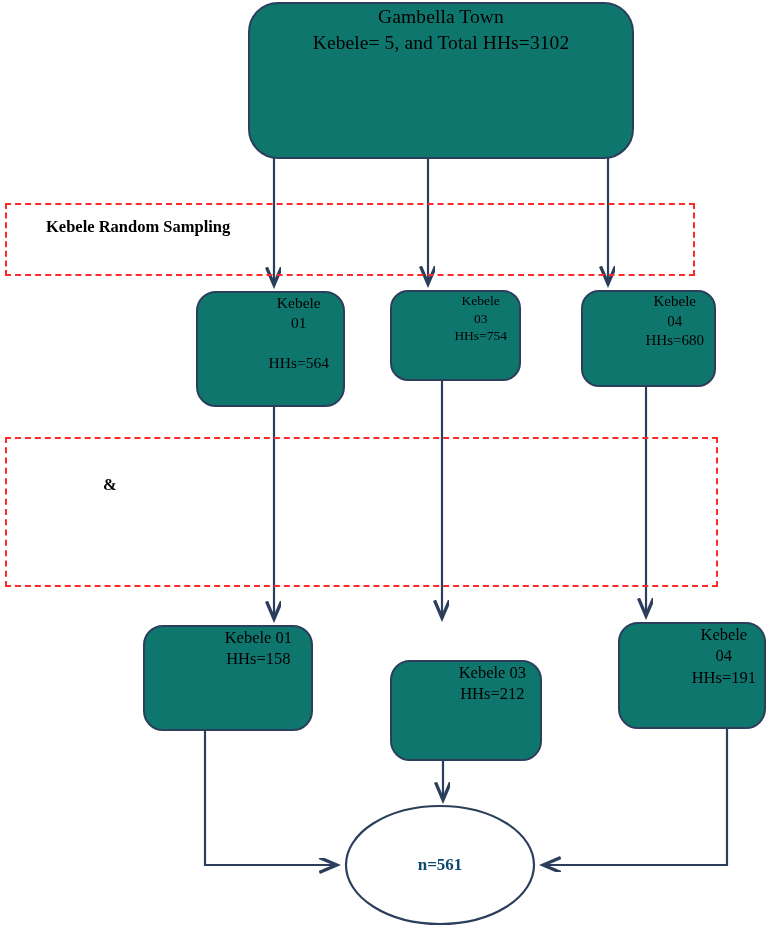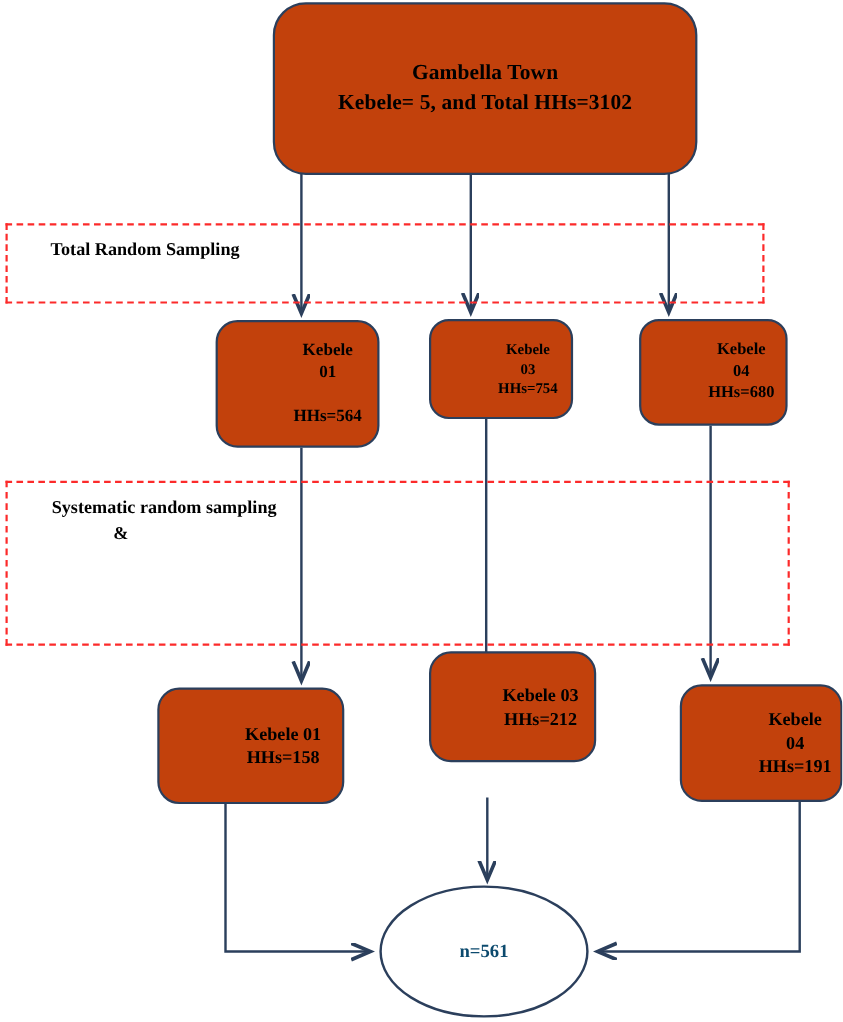--- a/index.html
+++ b/index.html
@@ -19,26 +19,25 @@
     position: absolute;
     left: 0;
     top: 0;
     width: 766px;
     height: 929px;
   }
   .node-box {
     position: absolute;
     box-sizing: border-box;
     border: 2.2px solid #2b3f5c;
-    background: #c2410c;
+    background: #0f766e;
     display: flex;
-    align-items: center;
     justify-content: center;
     color: #000000;
-    font-weight: bold;
+    font-weight: normal;
     line-height: 1.30;
     text-align: center;
   }
   .node-text {
     white-space: pre-line;
     display: block;
   }
   #node-town {
     left: 248px;
     top: 2px;
@@ -85,21 +84,21 @@
     top: 625px;
     width: 170px;
     height: 106px;
     border-radius: 20px;
     font-size: 16.5px;
     justify-content: flex-end;
     padding-right: 19px;
   }
   #node-k03-bot {
     left: 390px;
-    top: 592px;
+    top: 660px;
     width: 152px;
     height: 101px;
     border-radius: 20px;
     font-size: 16.5px;
     justify-content: flex-end;
     padding-right: 14px;
   }
   #node-k04-bot {
     left: 618px;
     top: 622px;
@@ -195,21 +194,21 @@
       <ellipse cx="440" cy="865" rx="94" ry="59" fill="#ffffff" stroke="#2b3f5c" stroke-width="2.2"></ellipse>
     </g>
   </svg>
 
   <div class="node-box" id="node-town">
     <span class="node-text">Gambella Town
 Kebele= 5, and Total HHs=3102</span>
   </div>
 
   <div class="dashed-group" id="group-srs">
-    <span class="group-label">Total Random Sampling</span>
+    <span class="group-label">Kebele Random Sampling</span>
   </div>
 
   <div class="node-box" id="node-k01-top">
     <span class="node-text">Kebele
 01
 
 HHs=564</span>
   </div>
 
   <div class="node-box" id="node-k03-top">
@@ -218,21 +217,21 @@
 HHs=754</span>
   </div>
 
   <div class="node-box" id="node-k04-top">
     <span class="node-text">Kebele
 04
 HHs=680</span>
   </div>
 
   <div class="dashed-group" id="group-sys">
-    <span class="group-label"><span>Systematic random sampling</span><br><span class="amp">&amp;</span></span>
+    <span class="group-label"><br><span class="amp">&amp;</span></span>
   </div>
 
   <div class="node-box" id="node-k01-bot">
     <span class="node-text">Kebele 01
 HHs=158</span>
   </div>
 
   <div class="node-box" id="node-k03-bot">
     <span class="node-text">Kebele 03
 HHs=212</span>

